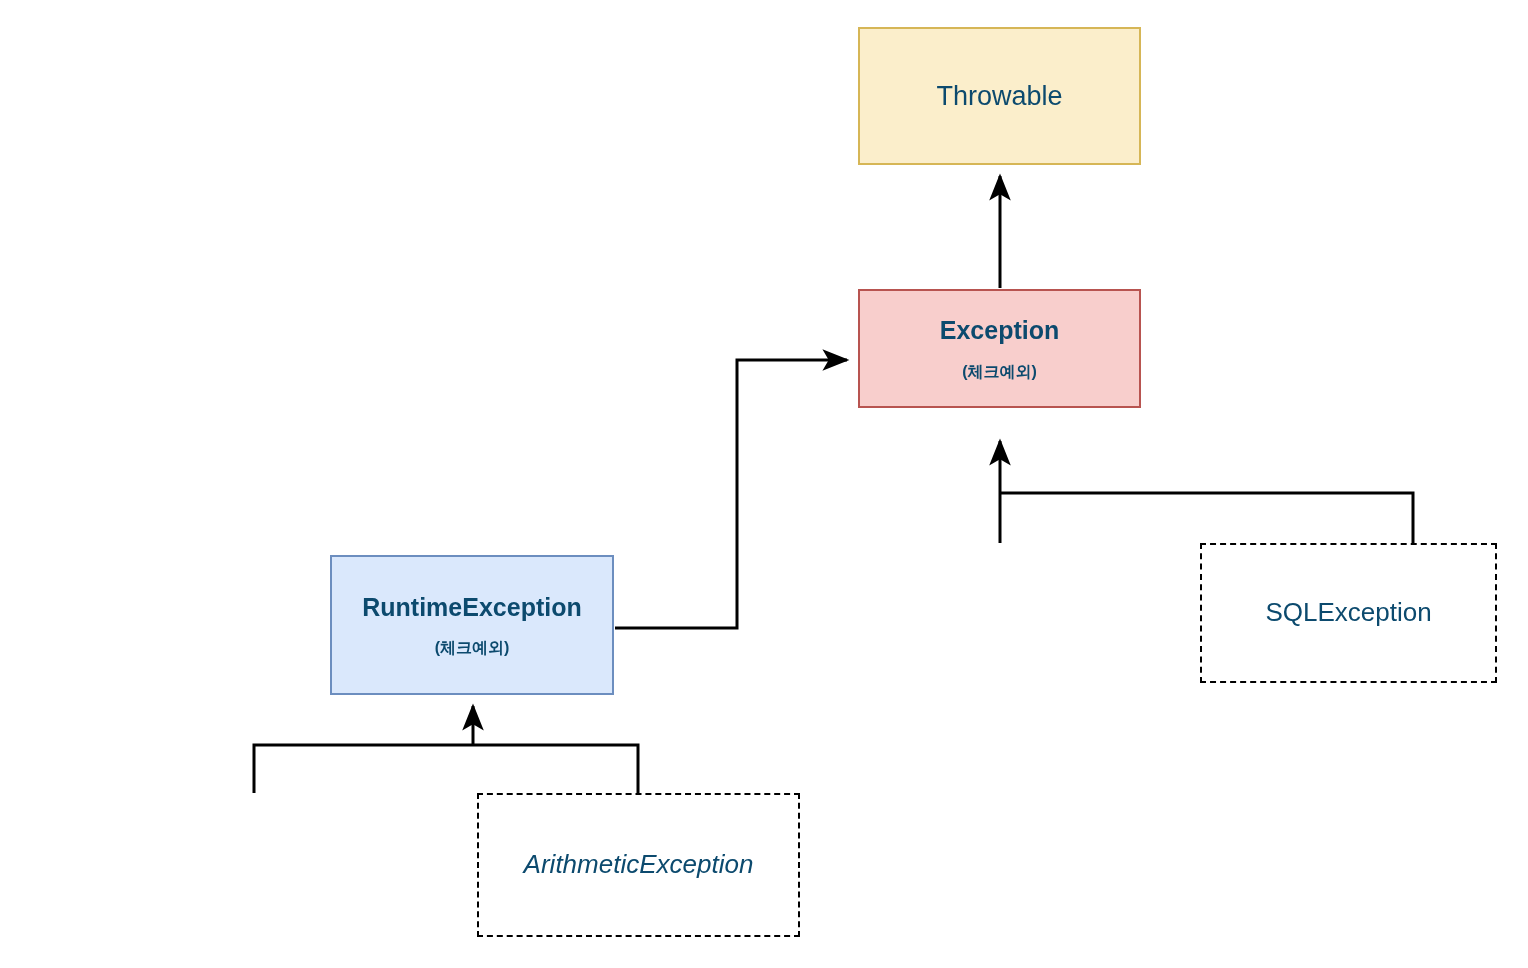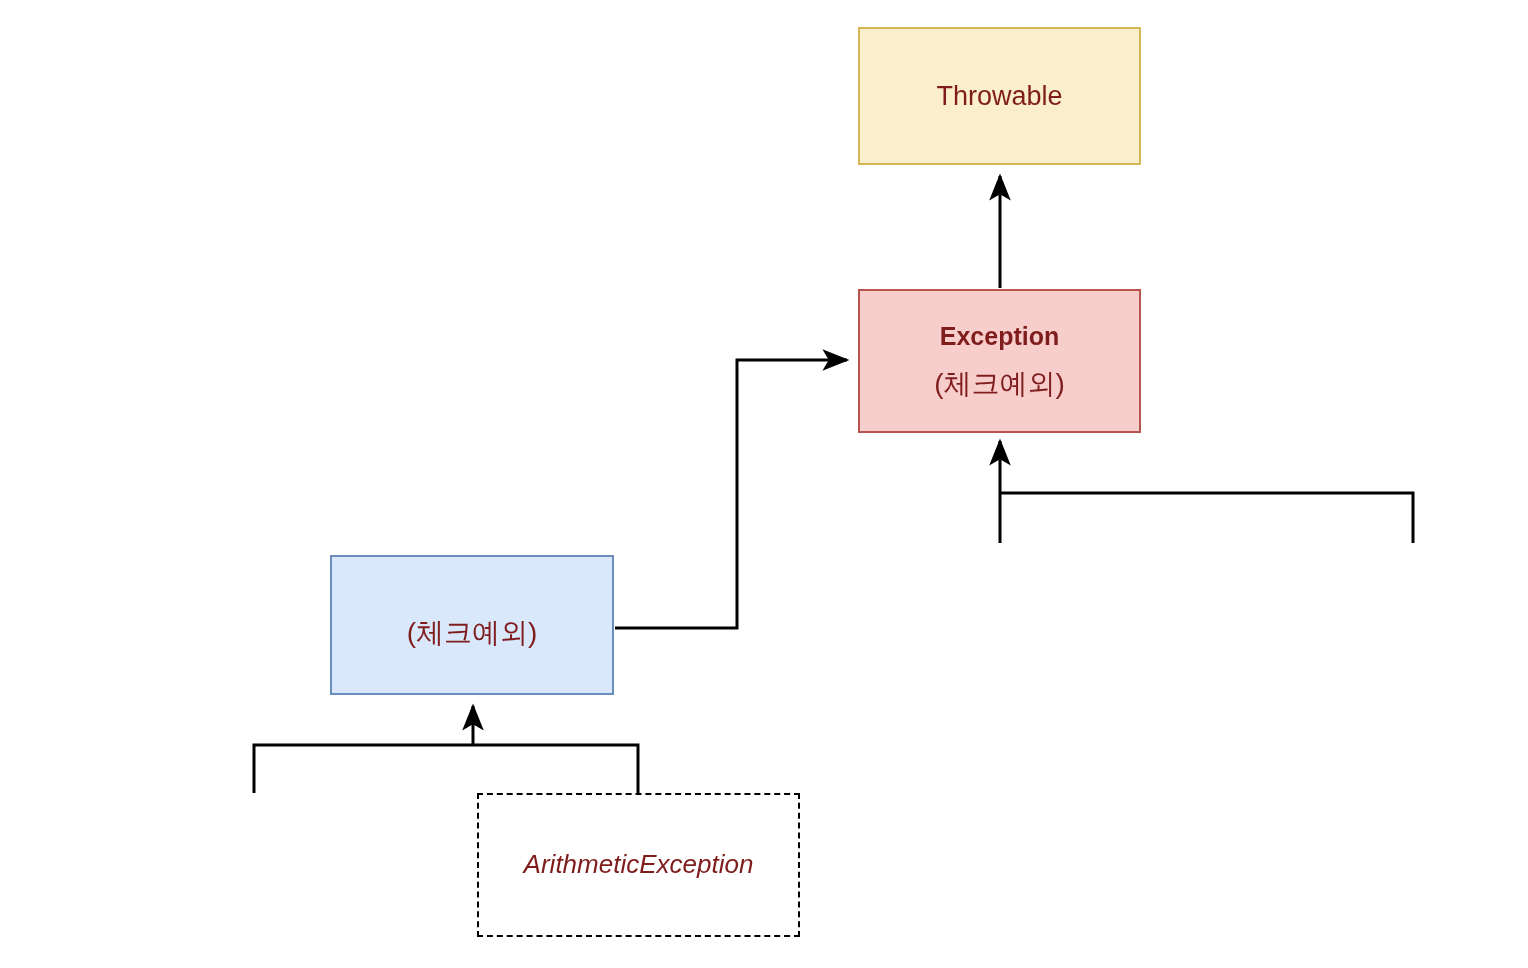--- a/index.html
+++ b/index.html
@@ -28,21 +28,21 @@
     pointer-events: none;
   }
   .node {
     position: absolute;
     box-sizing: border-box;
     display: flex;
     flex-direction: column;
     align-items: center;
     justify-content: center;
     text-align: center;
-    color: #7f1d1d;
+    color: #0c4a6e;
     line-height: 1.22;
   }
   .node .title {
     display: block;
     white-space: nowrap;
   }
   .node .subtitle {
     display: block;
     white-space: nowrap;
   }
@@ -54,42 +54,42 @@
     height: 138px;
     background: #fbeecb;
     border: 2px solid #d6b656;
     font-size: 27px;
     font-weight: 400;
   }
   .node-exception {
     left: 858px;
     top: 289px;
     width: 283px;
-    height: 144px;
+    height: 119px;
     background: #f8cecc;
     border: 2px solid #b85450;
     font-size: 25px;
   }
   .node-runtimeexception {
     left: 330px;
     top: 555px;
     width: 284px;
     height: 140px;
     background: #dae8fc;
     border: 2px solid #6c8ebf;
     font-size: 25px;
   }
   .node-exception .title,
   .node-runtimeexception .title {
     font-weight: bold;
   }
   .node-exception .subtitle,
   .node-runtimeexception .subtitle {
-    font-weight: 400;
-    font-size: 28px;
+    font-weight: 700;
+    font-size: 16px;
     margin-top: 16px;
   }
   .node-dashed {
     background: #ffffff;
     border: 2.5px dashed #000000;
     font-size: 26px;
     font-weight: 400;
   }
   .node-ioexception {
     left: 860px;
@@ -143,23 +143,27 @@
   <div class="node node-throwable">
     <span class="title">Throwable</span>
   </div>
 
   <div class="node node-exception">
     <span class="title">Exception</span>
     <span class="subtitle">(체크예외)</span>
   </div>
 
   <div class="node node-runtimeexception">
+    <span class="title">RuntimeException</span>
     <span class="subtitle">(체크예외)</span>
   </div>
 
 
+  <div class="node node-dashed node-sqlexception">
+    <span class="title">SQLException</span>
+  </div>
 
 
   <div class="node node-dashed node-arithmeticexception">
     <span class="title">ArithmeticException</span>
   </div>
 
 </div>
 
 </body></html>

